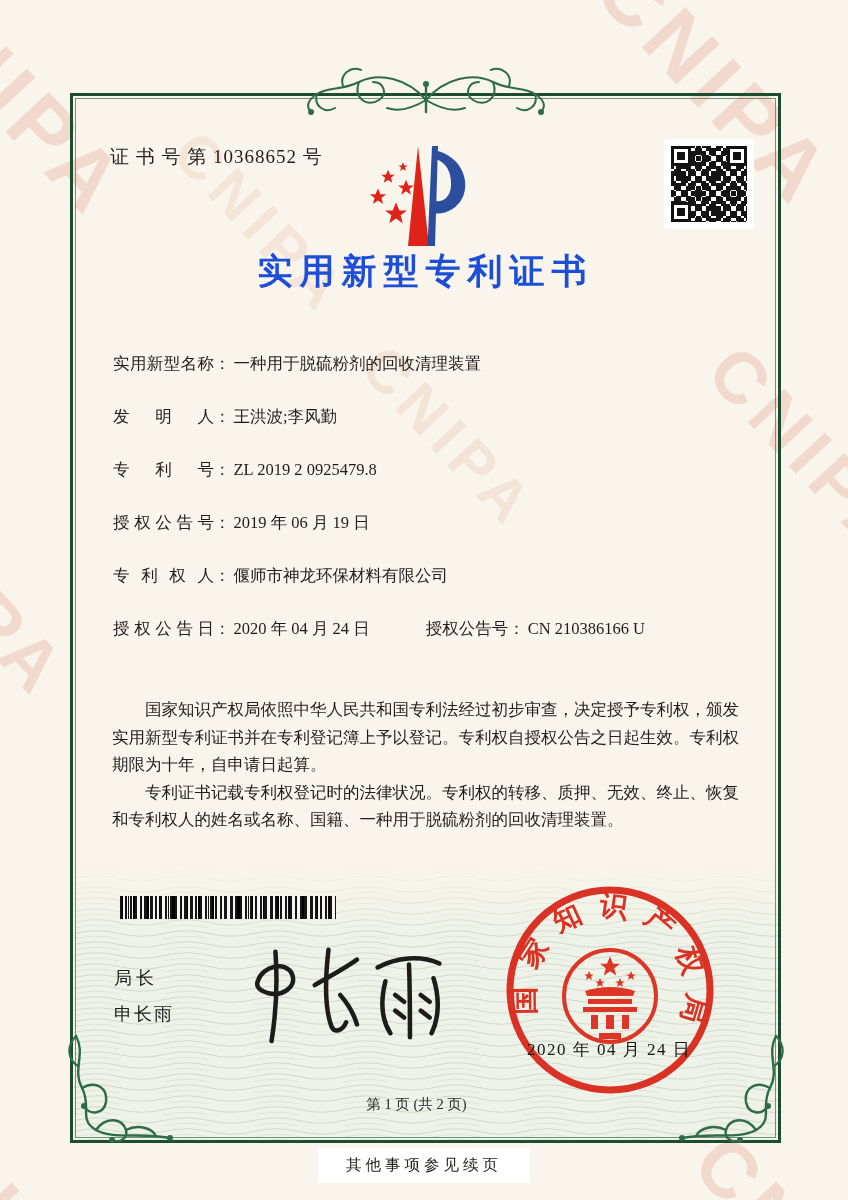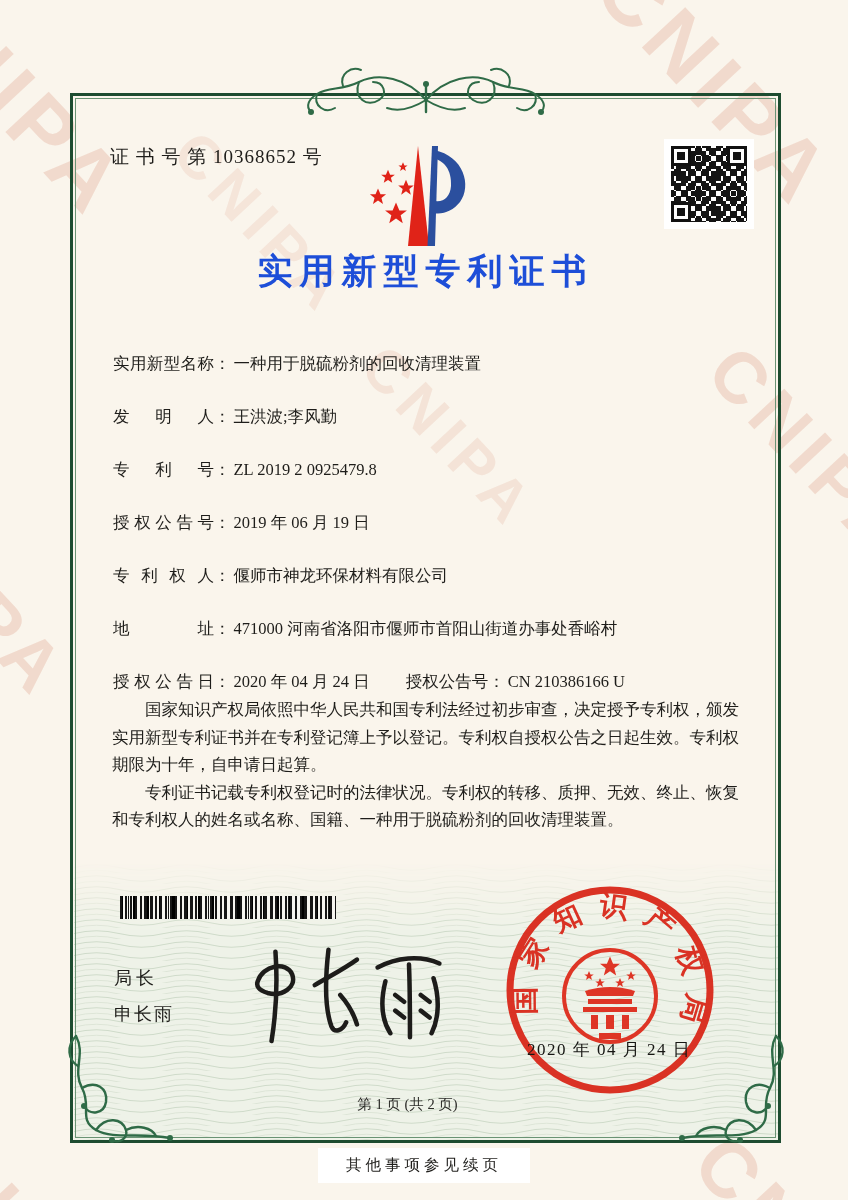--- a/index.html
+++ b/index.html
@@ -67,21 +67,21 @@
                text-align:center; font-size:35px; font-weight:700;
                letter-spacing:7px; color:#1d4ed8; }
 
   
   .fields { position:absolute; left:113px; top:352px; width:630px; z-index:4;
             font-size:16.5px; line-height:24px; }
   .frow { margin-bottom:29px; white-space:nowrap; }
   .flabel { display:inline-block; width:101px; text-align:justify; text-align-last:justify;
             vertical-align:bottom; }
   .fvalue { margin-left:3px; }
-  .pair2 { margin-left:36px; }
+  .pair2 { margin-left:56px; }
 
   
   .body-text { position:absolute; left:112px; top:696px; width:627px; z-index:4;
                font-size:16.5px; line-height:27.5px; text-align:justify; }
   .body-text p { text-indent:2em; }
 
   
   .barcode { position:absolute; left:120px; top:896px; width:216px; height:23px; z-index:4;
     background:
       repeating-linear-gradient(90deg,#161616 0 2px,transparent 2px 5px),
@@ -94,21 +94,21 @@
   .sign-role { position:absolute; left:114px; top:966px;  z-index:4; font-size:18px; letter-spacing:4px; }
   .sign-name { position:absolute; left:114px; top:1002px; z-index:4; font-size:18px; letter-spacing:2px; }
   .sign-script { position:absolute; left:246px; top:938px; width:216px; height:108px; z-index:4; }
 
   
   .seal { position:absolute; left:503px; top:883px; width:214px; height:214px; z-index:5; opacity:.95; }
   .seal-date { position:absolute; left:527px; top:1038px; z-index:6;
                font-size:17px; letter-spacing:1.5px; color:#161613; }
 
   
-  .page-num { position:absolute; left:52px; top:1095px; width:711px; z-index:6;
+  .page-num { position:absolute; left:61px; top:1095px; width:711px; z-index:6;
               text-align:center; font-size:14.5px; color:#2b2b28; }
   .cont-note { position:absolute; left:50%; top:1148px; transform:translateX(-50%);
                z-index:6; background:#ffffff; padding:7px 28px;
                font-size:15.5px; letter-spacing:4px; color:#1e1d1a; }
 </style>
 </head>
 <body>
 
 <div class="wm wm-tl">CNIPA</div>
 <div class="wm wm-tr">CNIPA</div>
@@ -216,23 +216,20 @@
     <span class="flabel">发明人</span><span>：</span><span class="fvalue">王洪波;李风勤</span>
   </div>
   <div class="frow">
     <span class="flabel">专利号</span><span>：</span><span class="fvalue">ZL 2019 2 0925479.8</span>
   </div>
   <div class="frow">
     <span class="flabel">授权公告号</span><span>：</span><span class="fvalue">2019 年 06 月 19 日</span>
   </div>
   <div class="frow">
     <span class="flabel">专利权人</span><span>：</span><span class="fvalue">偃师市神龙环保材料有限公司</span>
-  </div>
-  <div class="frow">
-    <span class="flabel">地址</span><span>：</span><span class="fvalue">471000 河南省洛阳市偃师市首阳山街道办事处香峪村</span>
   </div>
   <div class="frow">
     <span class="flabel">授权公告日</span><span>：</span><span class="fvalue">2020 年 04 月 24 日</span><span class="pair2"><span>授权公告号</span><span>：</span><span class="fvalue">CN 210386166 U</span></span>
   </div>
 </div>
 
 <div class="body-text">
   <p>国家知识产权局依照中华人民共和国专利法经过初步审查，决定授予专利权，颁发实用新型专利证书并在专利登记簿上予以登记。专利权自授权公告之日起生效。专利权期限为十年，自申请日起算。</p>
   <p>专利证书记载专利权登记时的法律状况。专利权的转移、质押、无效、终止、恢复和专利权人的姓名或名称、国籍、一种用于脱硫粉剂的回收清理装置。</p>
 </div>

